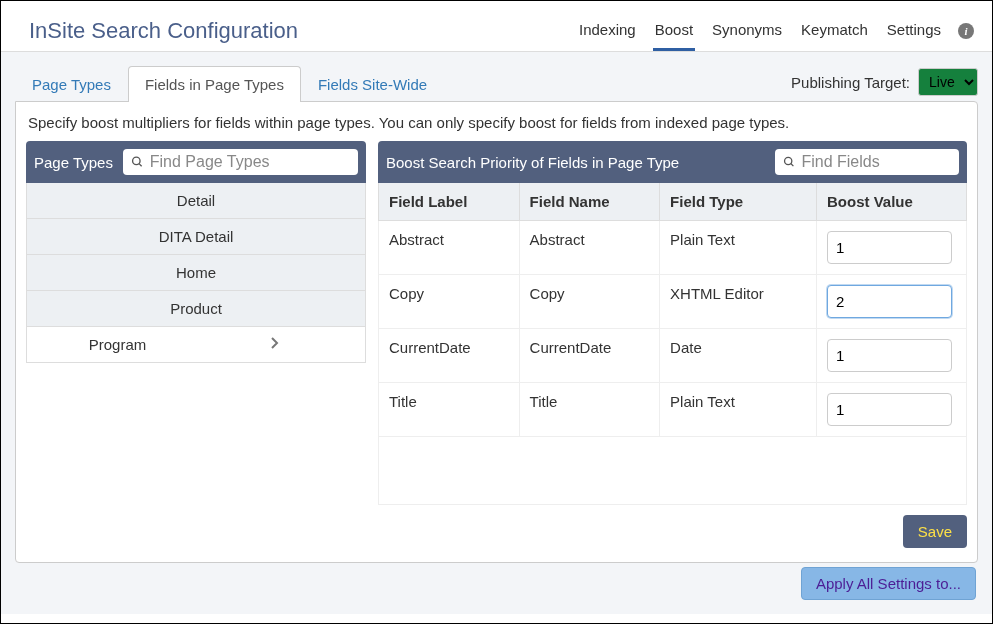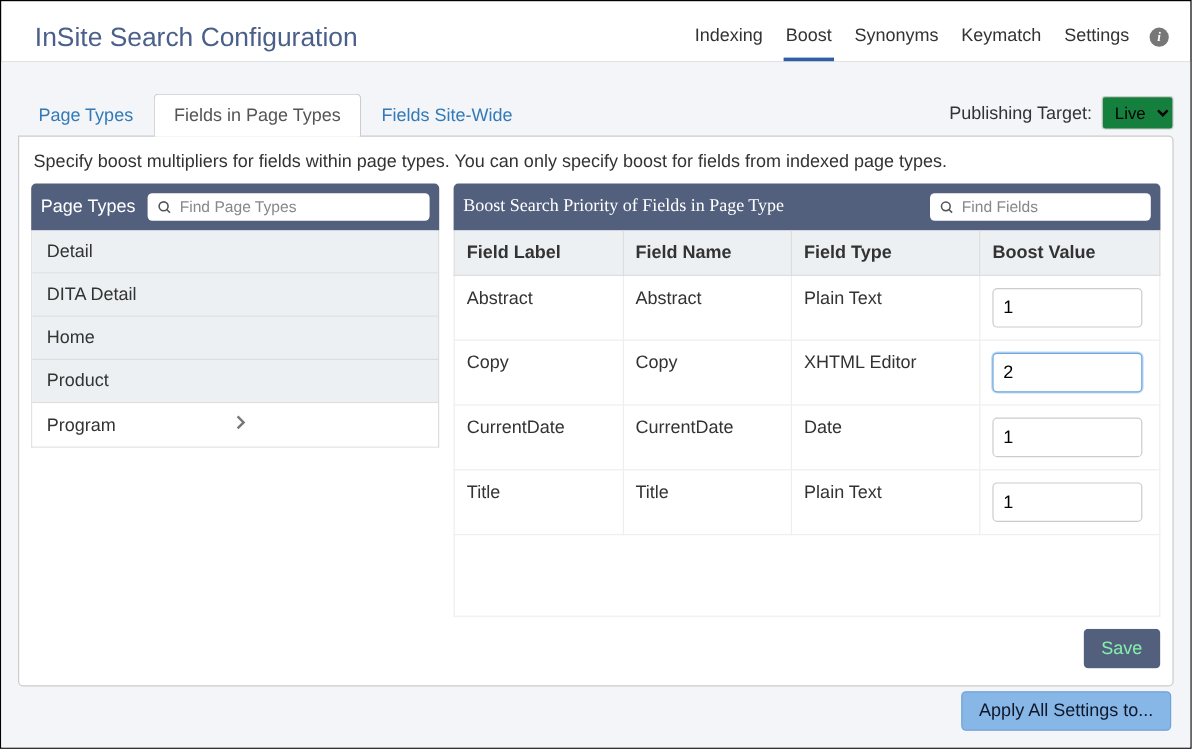--- a/index.html
+++ b/index.html
@@ -70,21 +70,20 @@
     color: #337ab7;
     cursor: pointer;
     border: 1px solid transparent;
     border-bottom: none;
     border-radius: 4px 4px 0 0;
   }
   .tab.active {
     color: #555;
     background: #fff;
     border-color: #ccc;
-    margin-top: 12px;
   }
   .tabrow-right {
     margin-left: auto;
     display: flex;
     align-items: center;
     gap: 8px;
     padding-bottom: 6px;
     font-size: 15px;
   }
   .select {
@@ -122,47 +121,47 @@
   .searchbox {
     display: flex;
     align-items: center;
     background: #fff;
     border-radius: 4px;
     padding: 4px 8px;
     gap: 6px;
     flex: 0 0 auto;
   }
   .col-left .searchbox { flex: 1; }
-  .col-right .panel-hdr .label { flex: 1; font-family: Liberation Serif, serif; }
+  .col-right .panel-hdr .label { flex: 1; }
   .col-right .searchbox { width: 184px; }
   .searchbox svg { width: 14px; height: 14px; stroke: #555; }
   .searchbox input {
     border: none;
     outline: none;
-    font-size: 13px;
+    font-size: 16px;
     width: 100%;
     color: #555;
   }
   .searchbox input::placeholder { color: #888; }
   .list {
     border: 1px solid #ddd;
     border-top: none;
   }
   .list-item {
     padding: 9px 12px;
     font-size: 15px;
     border-bottom: 1px solid #ddd;
     display: flex;
     align-items: center;
     cursor: pointer;
     background: #edf0f3;
   }
   .list-item:last-child { border-bottom: none; }
   .list-item.selected { background: #fff; }
-  .list-item span { flex: 1; }
+  .list-item span { flex: 1; text-align: center; }
   .chev { color: #777; }
   .tbl {
     width: 100%;
     border-collapse: collapse;
   }
   .tbl th {
     text-align: left;
     font-size: 15px;
     font-weight: 600;
     background: #edf0f3;
@@ -192,25 +191,25 @@
   }
   .btn {
     border: 1px solid transparent;
     border-radius: 4px;
     padding: 7px 14px;
     font-size: 15px;
     cursor: pointer;
   }
   .btn-dark {
     background: #52607e;
-    color: #86efac;
+    color: #fde047;
   }
   .btn-blue {
     background: #87b7e6;
-    color: #0f172a;
+    color: #4c1d95;
     border-color: #6fa3d4;
   }
   .save-row { text-align: right; margin-top: 10px; }
   .apply-row {
     text-align: right;
     padding: 4px 2px 0 0;
   }
 </style>
 </head>
 <body>

